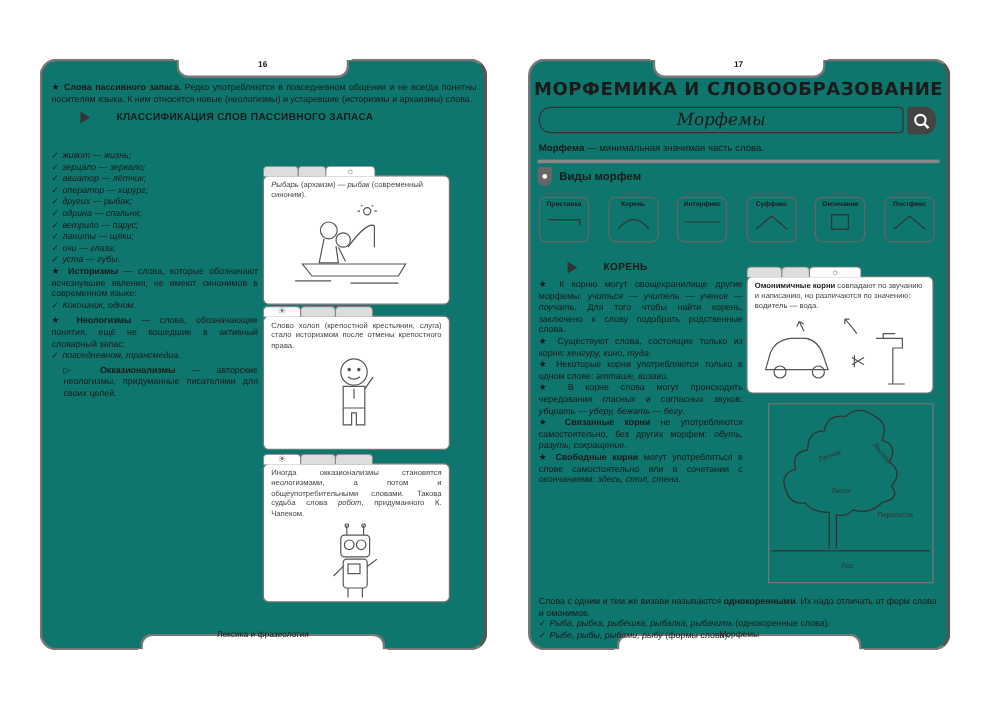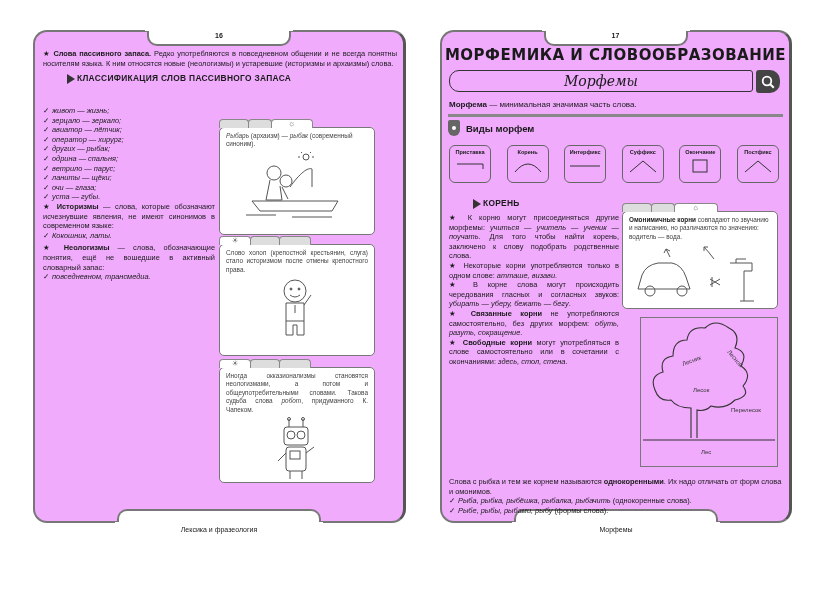--- a/index.html
+++ b/index.html
@@ -1,31 +1,31 @@
 <!DOCTYPE html>
 <html><head>
 <meta charset="utf-8">
 <style>
   html, body { margin:0; padding:0; background:#ffffff; }
   body { width:820px; height:601px; position:relative; overflow:hidden; font-family:"Liberation Sans", sans-serif; color:#1a1a1a; }
-  .page { position:absolute; top:30px; height:493px; border:2px solid #777; border-radius:14px; background:#f0abfc; box-sizing:border-box; }
+  .page { position:absolute; top:49px; height:493px; border:2px solid #777; border-radius:14px; background:#0f766e; box-sizing:border-box; }
   #p16 { left:33px; width:373px; border-right:3px solid #555; }
   #p17 { left:440px; width:352px; border-right:3px solid #555; }
   .pnum-tab { position:absolute; top:-2px; width:140px; height:14px; border:2px solid #777; border-top:none; border-radius:0 0 10px 10px; background:#fff; left:50%; transform:translateX(-50%); font-size:7px; font-weight:bold; text-align:center; line-height:12px; }
   .pnum-tab::before { content:""; position:absolute; left:-4px; right:-4px; top:-3px; height:4px; background:#fff; }
   .pnum-tab span { position:relative; }
   .footer-tab { position:absolute; bottom:-2px; width:200px; height:12px; border:2px solid #777; border-bottom:none; border-radius:10px 10px 0 0; background:#fff; left:50%; transform:translateX(-50%); }
   .footer-tab::after { content:""; position:absolute; left:-4px; right:-4px; bottom:-3px; height:4px; background:#fff; }
   .footer-label { position:absolute; top:526px; font-size:7px; text-align:center; width:200px; }
   .content { position:absolute; font-size:7.4px; line-height:9.6px; }
   p { margin:0; }
   .blk { margin-bottom:3px; }
   b { font-weight:bold; }
   i { font-style:italic; }
-  .h2 { font-weight:bold; font-size:8.4px; letter-spacing:0.3px; display:flex; align-items:center; gap:2px; margin:6px 0 4px;padding-left:24px; }
+  .h2 { font-weight:bold; font-size:8.4px; letter-spacing:0.3px; display:flex; align-items:center; gap:22px; margin:6px 0 4px;padding-left:24px; }
   .tri { width:0; height:0; border-top:5px solid transparent; border-bottom:5px solid transparent; border-left:8px solid #333; display:inline-block; }
   .chk { display:inline-block; width:9px; }
   ul.cl { list-style:none; margin:0; padding:0; }
   .sub { padding-left:10px; }
   
   .card { position:absolute; border:1.2px solid #777; border-radius:5px; background:#fff; font-size:6.4px; line-height:8.4px; color:#444; box-sizing:border-box; padding:4px 6px; }
   .card-tabs { position:absolute; top:-9px; height:9px; display:flex; }
   .ctab { height:8px; border:1px solid #888; border-bottom:none; border-radius:4px 4px 0 0; background:#ddd; margin-right:-1px; }
   .ctab.white { background:#fff; }
   .sun { font-size:8px; color:#777; line-height:8px; text-align:center; }
@@ -62,23 +62,24 @@
         <li><span class="chk">✓</span><i>авиатор — лётчик;</i></li>
         <li><span class="chk">✓</span><i>оператор — хирург;</i></li>
         <li><span class="chk">✓</span><i>других — рыбак;</i></li>
         <li><span class="chk">✓</span><i>одрина — спальня;</i></li>
         <li><span class="chk">✓</span><i>ветрило — парус;</i></li>
         <li><span class="chk">✓</span><i>ланиты — щёки;</i></li>
         <li><span class="chk">✓</span><i>очи — глаза;</i></li>
         <li><span class="chk">✓</span><i>уста — губы.</i></li>
       </ul>
     <p>★ <b>Историзмы</b><span> — слова, которые обозначают исчезнувшие явления, не имеют синонимов в современном языке:</span></p>
-    <p class="blk"><span class="chk">✓</span><i>Кокошник, латы.</i></p>
+    <p class="blk"><span class="chk">✓</span><i>Кокошник, одном.</i></p>
     <p>★ <b>Неологизмы</b><span> — слова, обозначающие понятия, ещё не вошедшие в активный словарный запас:</span></p>
     <p class="blk"><span class="chk">✓</span><i>повседневном, трансмедиа.</i></p>
+    <p class="sub"><span>▷ </span><b>Окказионализмы</b><span> — авторские неологизмы, придуманные писателями для своих целей.</span></p>
   </div>
 
   <div class="card" style="left:184px; top:95px; width:156px; height:108px;">
     <div class="card-tabs" style="left:-1px;">
       <div class="ctab" style="width:28px;"></div>
         <div class="ctab" style="width:22px;"></div>
       <div class="ctab white sun" style="width:40px;">☼</div>
     </div>
     <p><i>Рыбарь</i><span> (архаизм) — </span><i>рыбак</i><span> (современный синоним).</span></p>
     <svg width="110" height="70" viewBox="0 0 110 70" style="display:block;margin:2px auto 0;">
@@ -214,30 +215,31 @@
         </svg>
       </div>
     </div>
 
   <div class="content" style="left:7px; top:167px; width:170px;">
     <div class="h2" style="margin-top:0;">
         <span class="tri"></span>
         <span>КОРЕНЬ</span>
       </div>
     <div id="root-bullets" style="text-align:justify;">
-        <p>★ <span>К корню могут присоединяться другие морфемы: </span><i>учиться — учитель — ученик — поучать</i><span>. Для того чтобы найти корень, заключено к слову подобрать родственные слова.</span></p>
+        <p>★ <span>К корню могут овощехранилище другие морфемы: </span><i>учиться — учитель — ученик — поучать</i><span>. Для того чтобы найти корень, заключено к слову подобрать родственные слова.</span></p>
+        <p>★ <span>Существуют слова, состоящие только из корня: </span><i>кенгуру, кино, туда</i><span>.</span></p>
         <p>★ <span>Некоторые корни употребляются только в одном слове: </span><i>атташе, визави</i><span>.</span></p>
         <p>★ <span>В корне слова могут происходить чередования гласных и согласных звуков: </span><i>убирать — уберу, бежать — бегу</i><span>.</span></p>
         <p>★ <b>Связанные корни</b><span> не употребляются самостоятельно, без других морфем: </span><i>обуть, разуть, сокращение</i><span>.</span></p>
         <p>★ <b>Свободные корни</b><span> могут употребляться в слове самостоятельно или в сочетании с окончаниями: </span><i>здесь, стол, стена</i><span>.</span></p>
       </div>
   </div>
 
   <div class="content" style="left:7px; top:445px; width:335px;">
-    <p><span>Слова с рыбка и тем же корнем называются </span><b>однокоренными</b><span>. Их надо отличать от форм слова и омонимов.</span></p>
+    <p><span>Слова с одним и тем же визави называются </span><b>однокоренными</b><span>. Их надо отличать от форм слова и омонимов.</span></p>
     <p><span class="chk">✓</span><i>Рыба, рыбка, рыбёшка, рыбалка, рыбачить</i><span> (однокоренные слова).</span></p>
     <p><span class="chk">✓</span><i>Рыбе, рыбы, рыбами, рыбу</i><span> (формы слова).</span></p>
   </div>
 
   <div class="card" style="left:180px; top:179px; width:156px; height:98px;">
     <div class="card-tabs" style="left:-1px;">
       <div class="ctab" style="width:28px;"></div>
         <div class="ctab" style="width:22px;"></div>
       <div class="ctab white sun" style="width:42px;">☼</div>
     </div>

